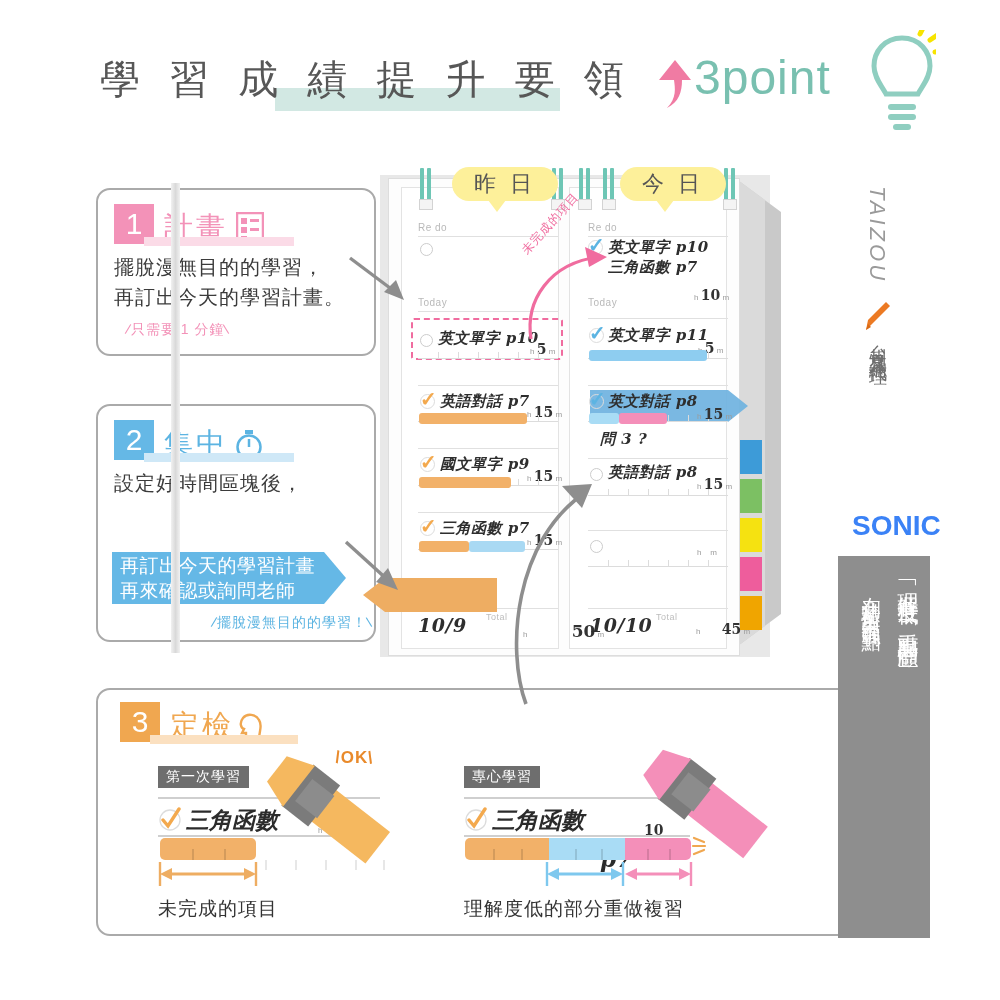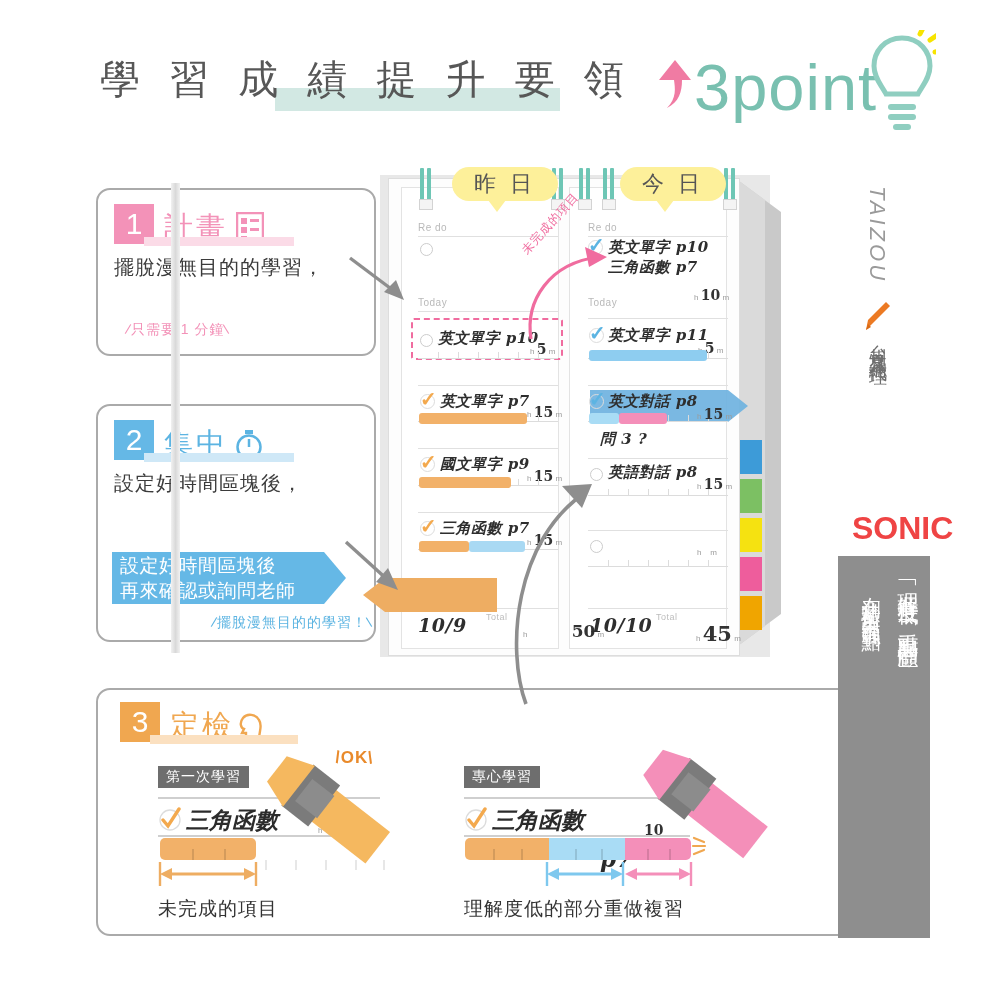--- a/index.html
+++ b/index.html
@@ -24,21 +24,21 @@
   }
   .title-hl {
     position: absolute; left: 275px; top: 88px; width: 285px; height: 23px;
     background: #d2e8e3; z-index: 1;
   }
   .arrow-up {
     position: absolute; left: 655px; top: 58px; width: 40px; height: 52px;
   }
   .point-txt {
     position: absolute; left: 694px; top: 50px;
-    font-size: 65px; color: #79c0b0; letter-spacing: 1px;
+    font-size: 48px; color: #79c0b0; letter-spacing: 1px;
     font-family: "Liberation Sans", sans-serif;
   }
   .bulb { position: absolute; left: 868px; top: 30px; width: 68px; height: 110px; }
 
   
   .panel {
     position: absolute; border: 2px solid #aaaaaa; border-radius: 14px;
     background: #ffffff;
   }
   .p1 { left: 96px; top: 188px; width: 280px; height: 168px; }
@@ -203,22 +203,22 @@
     font-size: 22px; color: #9a9a9a; letter-spacing: 3px;
     writing-mode: vertical-rl; font-style: italic; white-space: nowrap;
   }
   .brand-cn {
     position: absolute; left: 866px; top: 330px;
     font-size: 18px; color: #6e6e6e; letter-spacing: 4px;
     writing-mode: vertical-rl; white-space: nowrap;
   }
   .pencil { position: absolute; left: 862px; top: 300px; width: 28px; height: 34px; }
   .sonic {
-    position: absolute; left: 852px; top: 510px; font-size: 32px;
-    color: #ef4444; letter-spacing: 0px; font-weight: bold;
+    position: absolute; left: 852px; top: 510px; font-size: 28px;
+    color: #3b82f6; letter-spacing: 0px; font-weight: bold;
   }
   .grey-panel {
     position: absolute; left: 838px; top: 556px; width: 92px; height: 382px;
     background: #8e8e8e;
   }
   .grey-panel .gt {
     position: absolute; writing-mode: vertical-rl; color: #ffffff;
     letter-spacing: 4px; white-space: nowrap;
   }
   .gt1 { right: 8px; top: 16px; font-size: 21px; }
@@ -281,20 +281,21 @@
         <rect x="14" y="7" width="9" height="3" fill="#f392b8"></rect>
         <rect x="5" y="15" width="6" height="6" fill="#f392b8"></rect>
         <rect x="14" y="16" width="9" height="3" fill="#f392b8"></rect>
         <rect x="5" y="24" width="6" height="5" fill="#f392b8"></rect>
         <rect x="14" y="25" width="9" height="3" fill="#f392b8"></rect>
       </svg>
     </div>
     <div class="underline ul-pink" style="left:46px; top:47px; width:150px;"></div>
     <div class="body-txt" style="left:16px; top:62px;">
       <div>擺脫漫無目的的學習，</div>
+      <div>再訂出今天的學習計畫。</div>
     </div>
     <div class="small-note c-pink" style="left:28px; top:131px;">
       <span style="display:inline-block;transform:rotate(16deg);">/</span><span>只需要 1 分鐘</span><span style="display:inline-block;transform:rotate(-16deg);">\</span>
     </div>
   </div>
 
   <div class="panel p2">
     <div class="step-head" style="left:16px; top:14px;">
       <div class="step-num bg-blue">2</div>
       <div class="step-label c-blue">集中</div>
@@ -303,21 +304,21 @@
         <rect x="11" y="2" width="8" height="4" fill="#5cb4e2"></rect>
         <line x1="15" y1="19" x2="15" y2="11" stroke="#5cb4e2" stroke-width="2.5"></line>
       </svg>
     </div>
     <div class="underline ul-blue" style="left:46px; top:47px; width:150px;"></div>
     <div class="body-txt" style="left:16px; top:62px;">
       <div>設定好時間區塊後，</div>
     </div>
   </div>
   <div class="banner">
-    <div>設定好時間區塊後</div>
+    <div>再訂出今天的學習計畫</div>
     <div>再來確認或詢問老師</div>
   </div>
   <div class="small-note c-blue" style="left:212px; top:614px;">
     <span style="display:inline-block;transform:rotate(16deg);">/</span><span>擺脫漫無目的的學習！</span><span style="display:inline-block;transform:rotate(-16deg);">\</span>
   </div>
 
   <div class="panel p3">
     <div class="step-head" style="left:22px; top:12px;">
       <div class="step-num bg-orange">3</div>
       <div class="step-label c-orange">定檢</div>
@@ -483,21 +484,21 @@
     <i style="left:20px;"></i>
       <i style="left:40px;"></i>
       <i style="left:60px;"></i>
     <i style="left:80px;"></i>
       <i style="left:100px;"></i>
       <i style="left:120px;"></i>
   </div>
 
   <div class="hline" style="left:418px; top:385px; width:140px;"></div>
   <div class="check" style="left:420px; top:394px;"></div>
-  <div class="hand" style="left:440px; top:392px;">英文單字  p7</div>
+  <div class="hand" style="left:440px; top:392px;">英語對話  p7</div>
   <div class="hm" style="left:527px; top:404px;">
     <span>h</span>
     <b>15</b>
     <span>m</span>
   </div>
   <div class="ruler" style="left:418px; top:413px; width:140px;">
     <i style="left:20px;"></i>
       <i style="left:40px;"></i>
       <i style="left:60px;"></i>
     <i style="left:80px;"></i>
@@ -636,21 +637,21 @@
     <i style="left:80px;"></i>
       <i style="left:100px;"></i>
       <i style="left:120px;"></i>
   </div>
 
   <div class="hline" style="left:588px; top:608px; width:140px;"></div>
   <div class="hand" style="left:590px; top:614px; font-size:19px;">10/10</div>
   <div class="total-lbl" style="left:656px; top:612px;">Total</div>
   <div class="hm" style="left:696px; top:621px;">
     <span>h</span>
-    <b style="font-size:21px;">45</b>
+    <b style="font-size:14px;margin-left:19px;">45</b>
     <span>m</span>
   </div>
 
   <div class="tabs">
     <div style="background:#3d9bd8;"></div>
     <div style="background:#7cc063;"></div>
     <div style="background:#f5e211;"></div>
     <div style="background:#ee5d9c;"></div>
     <div style="background:#f0a500;"></div>
   </div>

